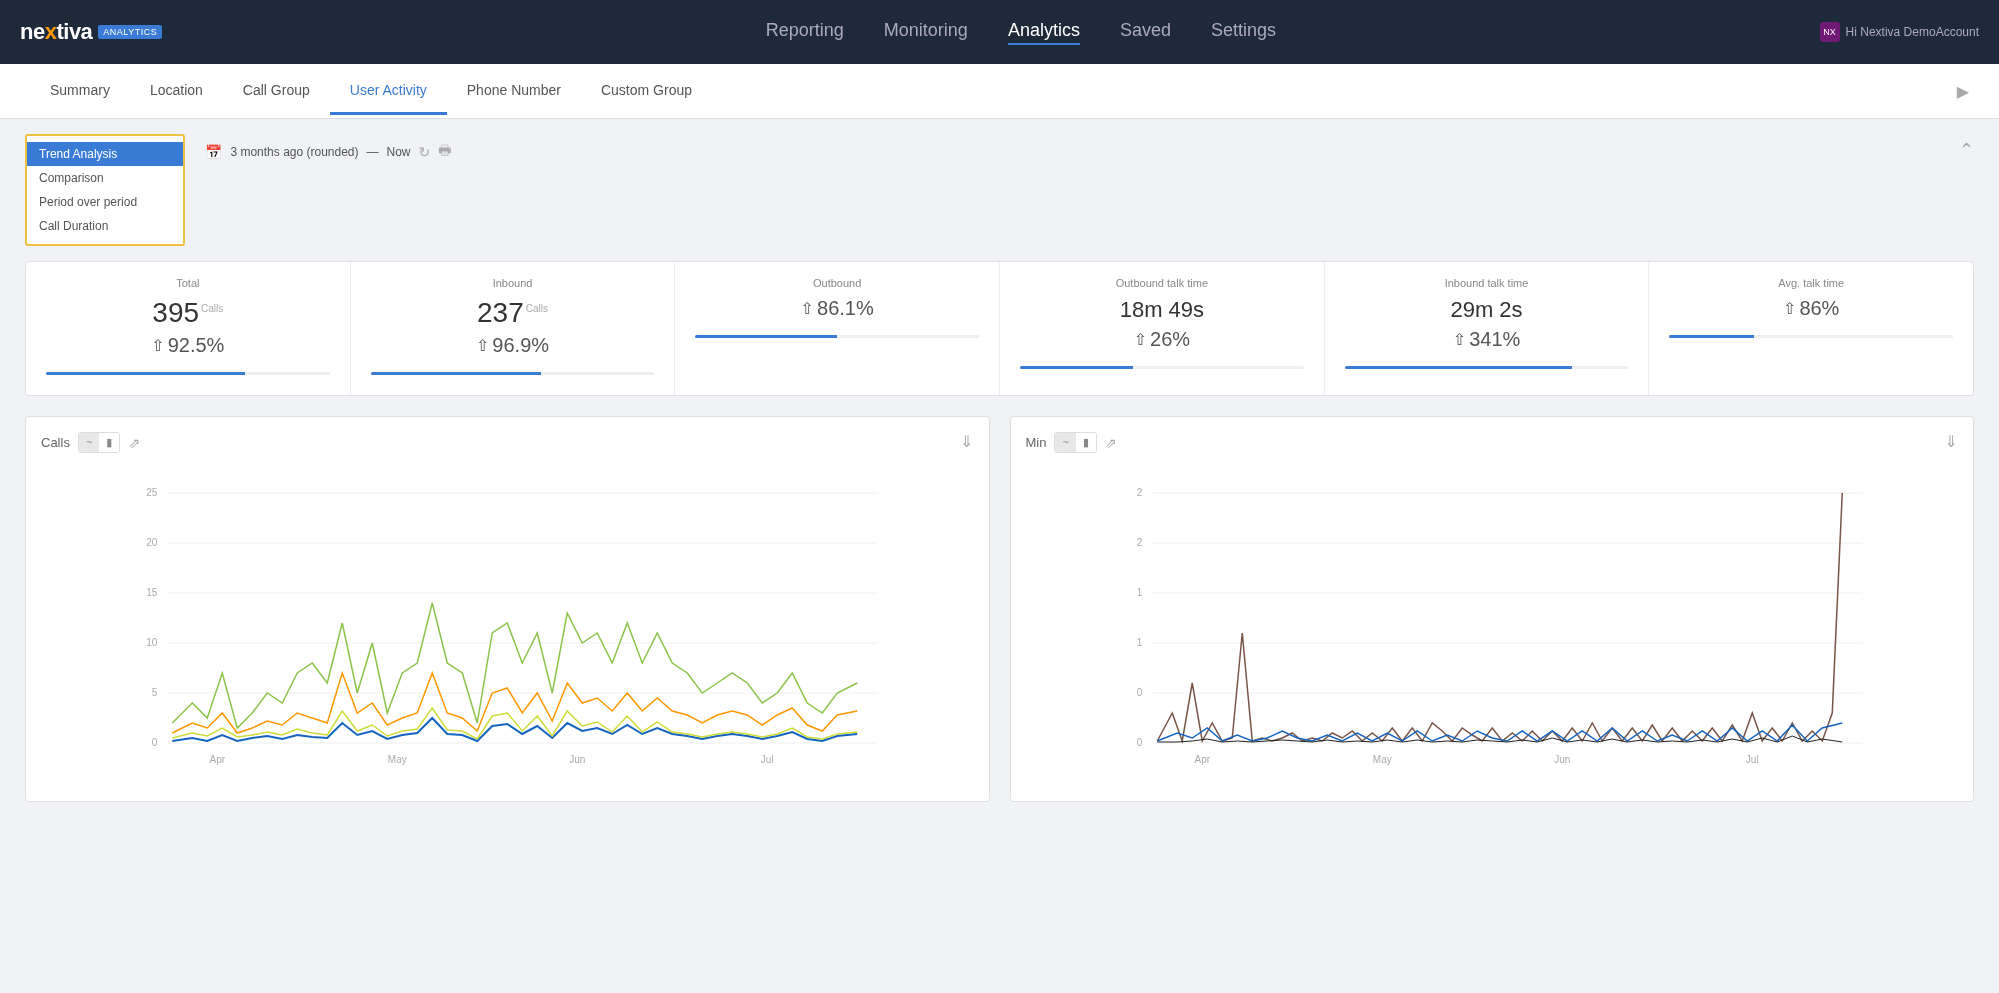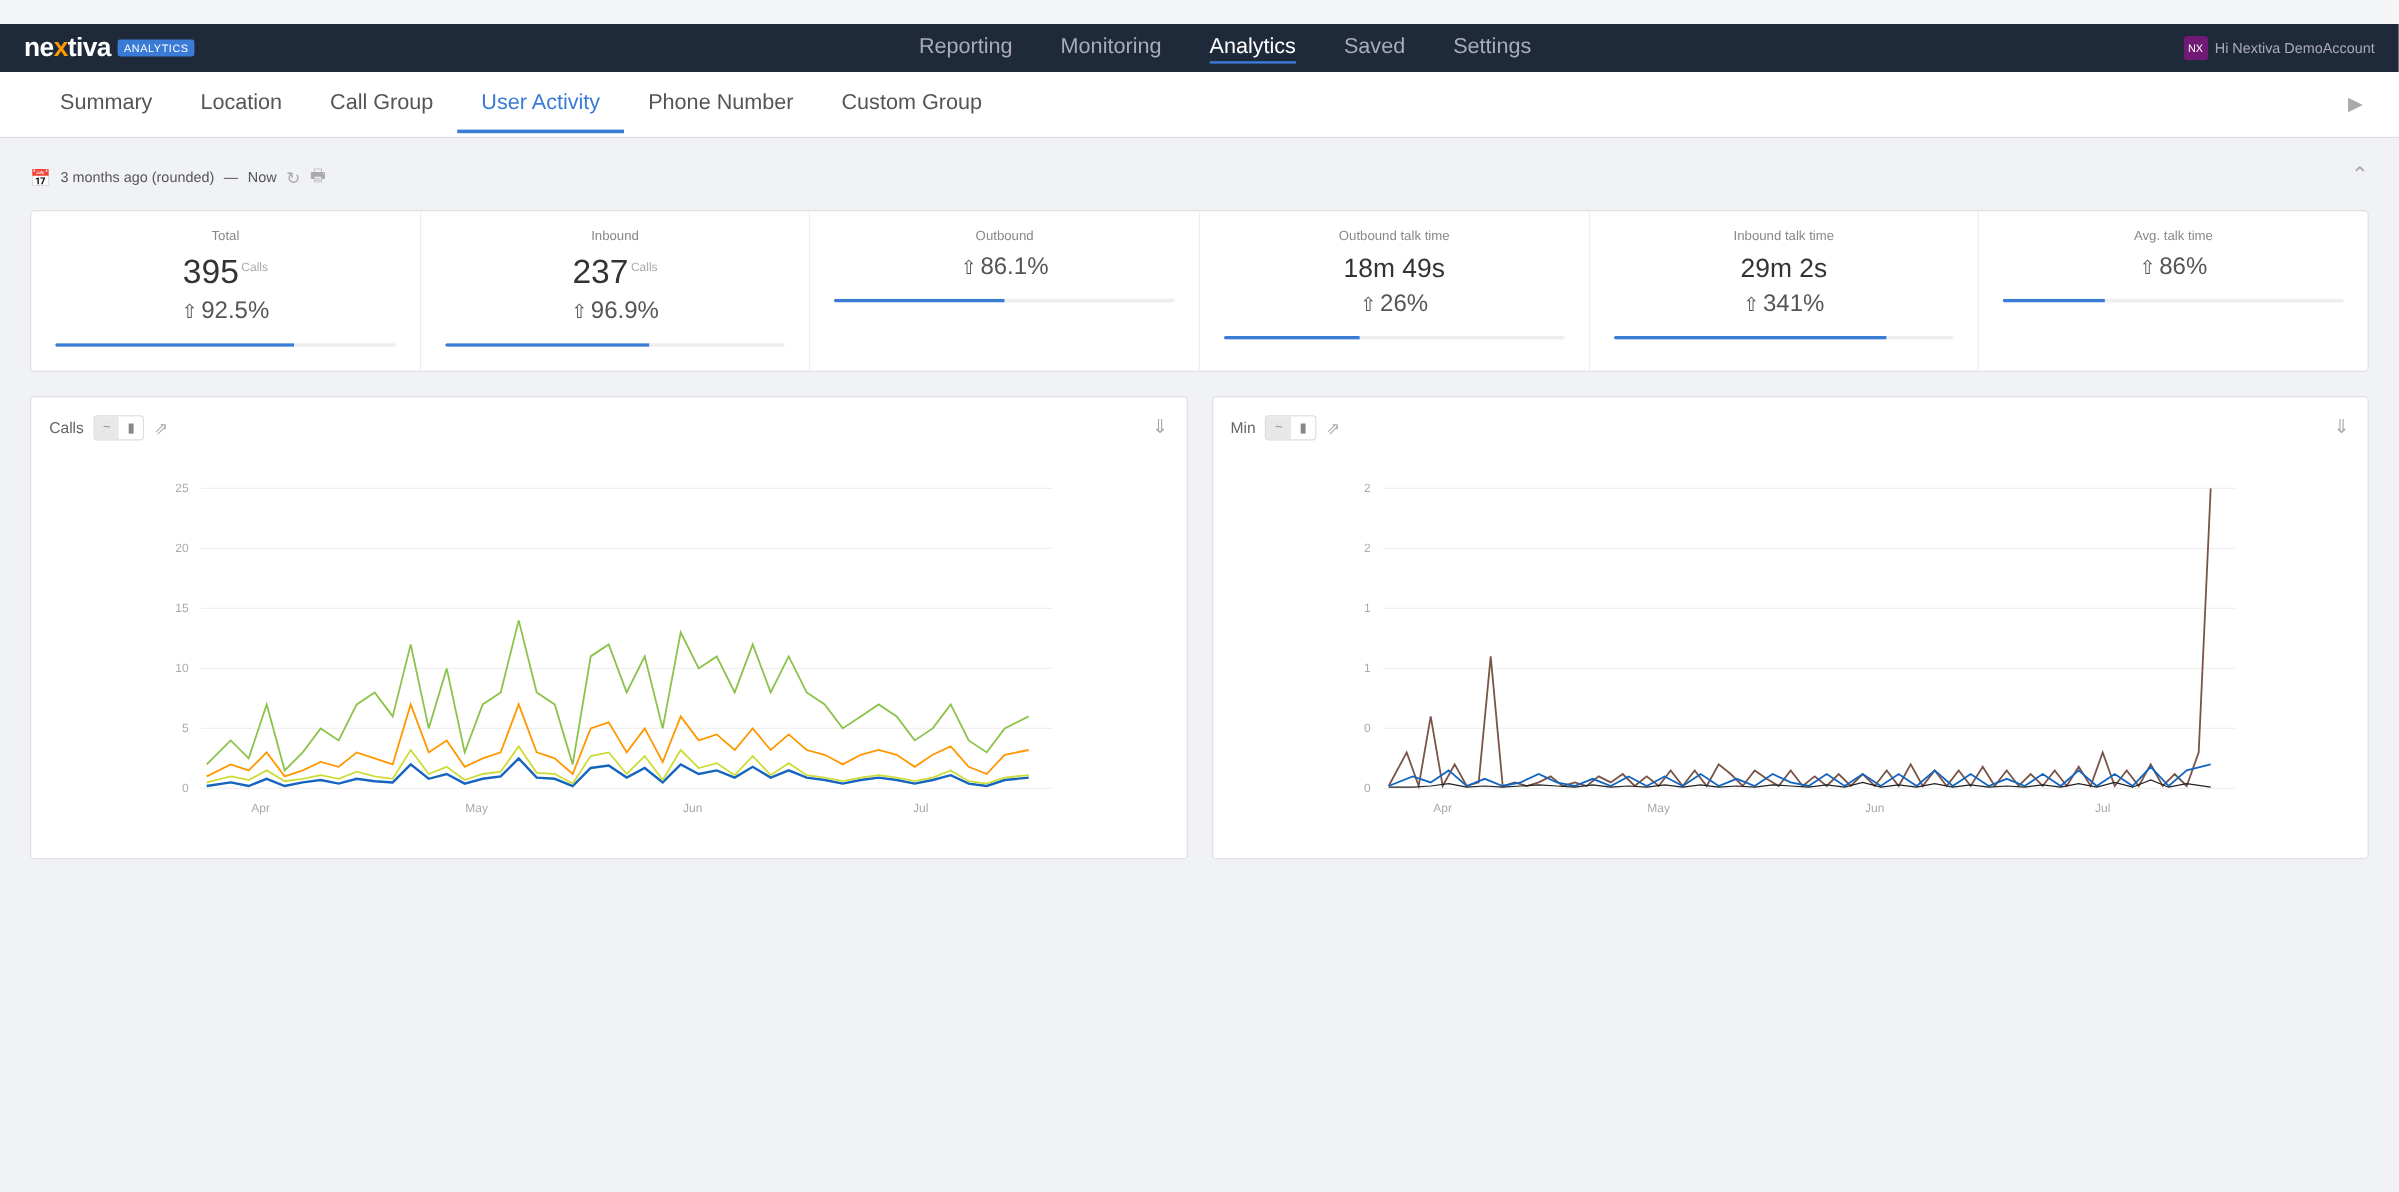--- a/index.html
+++ b/index.html
@@ -1,26 +1,25 @@
 <!DOCTYPE html>
 <html><head>
   <meta charset="utf-8">
   <style>
     * { box-sizing: border-box; margin: 0; padding: 0; }
     body { font-family: 'Segoe UI', Arial, sans-serif; background: #f4f5f7; color: #333; font-size: 13px; }
 
     
     .top-nav {
       background: #1e2a3a;
-      height: 40px;
+      height: 64px;
       display: flex;
       align-items: center;
       padding: 0 20px;
       position: relative;
-      margin-top: 20px;
     }
     .logo-area {
       display: flex;
       align-items: center;
       margin-right: 60px;
     }
     .logo-text {
       color: white;
       font-size: 22px;
       font-weight: 700;
@@ -77,21 +76,21 @@
     .tabs-bar {
       background: white;
       border-bottom: 1px solid #ddd;
       display: flex;
       align-items: center;
       padding: 0 30px;
       height: 55px;
     }
     .tab-item {
       color: #555;
-      font-size: 18px;
+      font-size: 14px;
       padding: 0 20px;
       height: 47px;
       display: flex;
       align-items: center;
       cursor: pointer;
       border-bottom: 3px solid transparent;
       white-space: nowrap;
     }
     .tab-item.active {
       color: #3a7bd5;
@@ -312,20 +311,26 @@
   <div class="tab-item active">User Activity</div>
   <div class="tab-item">Phone Number</div>
   <div class="tab-item">Custom Group</div>
   <div class="tab-arrow">▶</div>
 </div>
 
 <div class="main-content">
 
   <div class="controls-row">
 
+    <div class="dropdown-menu">
+      <div class="dropdown-item active">Trend Analysis</div>
+      <div class="dropdown-item">Comparison</div>
+      <div class="dropdown-item">Period over period</div>
+      <div class="dropdown-item">Call Duration</div>
+    </div>
 
     <div class="time-range">
       <span class="calendar-icon">📅</span>
       <span>3 months ago (rounded)</span>
       <span>—</span>
       <span>Now</span>
       <span class="refresh-icon">↻</span>
       <span class="print-icon">🖶</span>
     </div>
 

